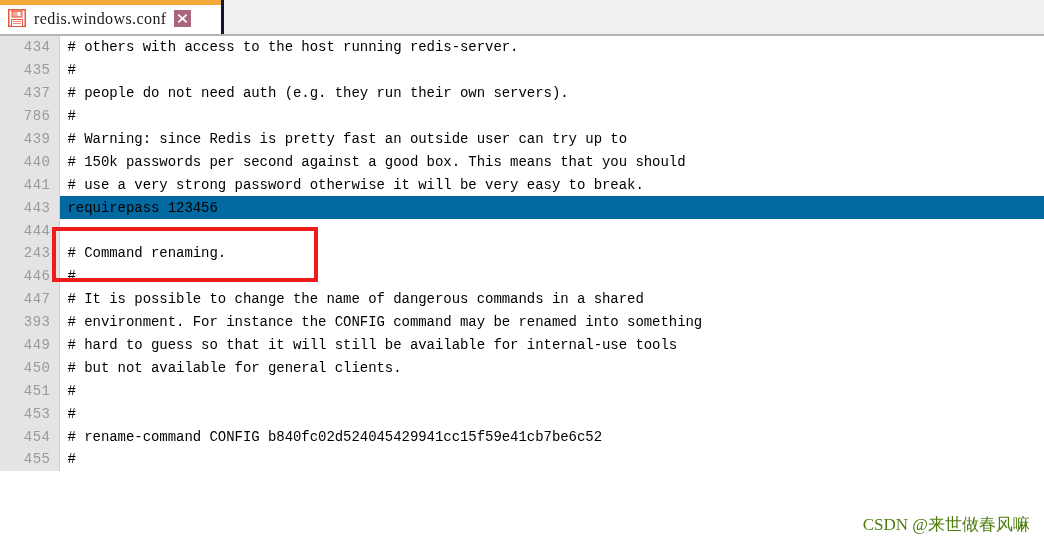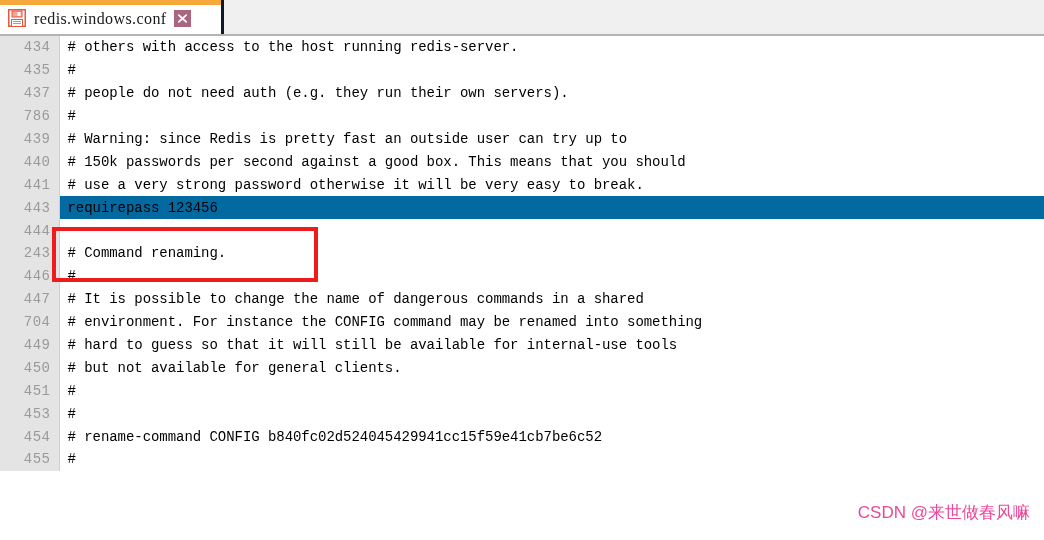--- a/index.html
+++ b/index.html
@@ -127,24 +127,24 @@
     height: 55px;
     border: 4px solid #ee1c1c;
     box-sizing: border-box;
     pointer-events: none;
   }
 
   
   .watermark {
     position: absolute;
     right: 14px;
-    bottom: 16px;
-    font-family: Liberation Sans, sans-serif;
+    bottom: 4px;
+    font-family: Liberation Serif, serif;
     font-size: 17px;
-    color: #ec4899;
+    color: #4d7c0f;
     white-space: nowrap;
     user-select: none;
   }
 </style>
 </head>
 <body>
 
 <div class="tabbar">
   <div class="tab">
     <div class="tab-topstrip"></div>
@@ -216,21 +216,21 @@
         </tr>
         <tr>
           <td class="gut">446</td>
           <td class="src">#</td>
         </tr>
         <tr>
           <td class="gut">447</td>
           <td class="src"># It is possible to change the name of dangerous commands in a shared</td>
         </tr>
         <tr>
-          <td class="gut">704</td>
+          <td class="gut">393</td>
           <td class="src"># environment. For instance the CONFIG command may be renamed into something</td>
         </tr>
         <tr>
           <td class="gut">449</td>
           <td class="src"># hard to guess so that it will still be available for internal-use tools</td>
         </tr>
         <tr>
           <td class="gut">450</td>
           <td class="src"># but not available for general clients.</td>
         </tr>

